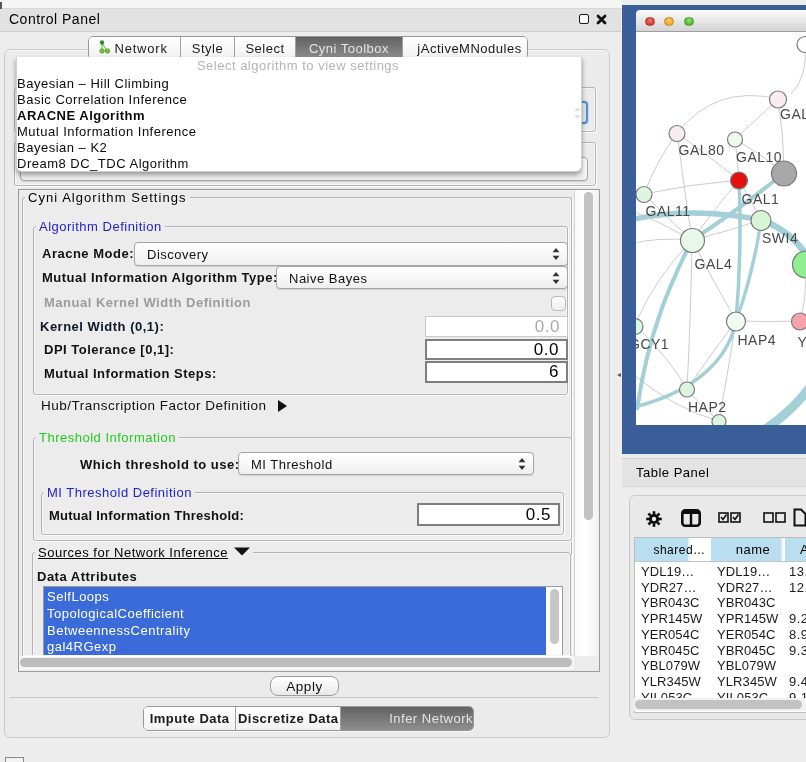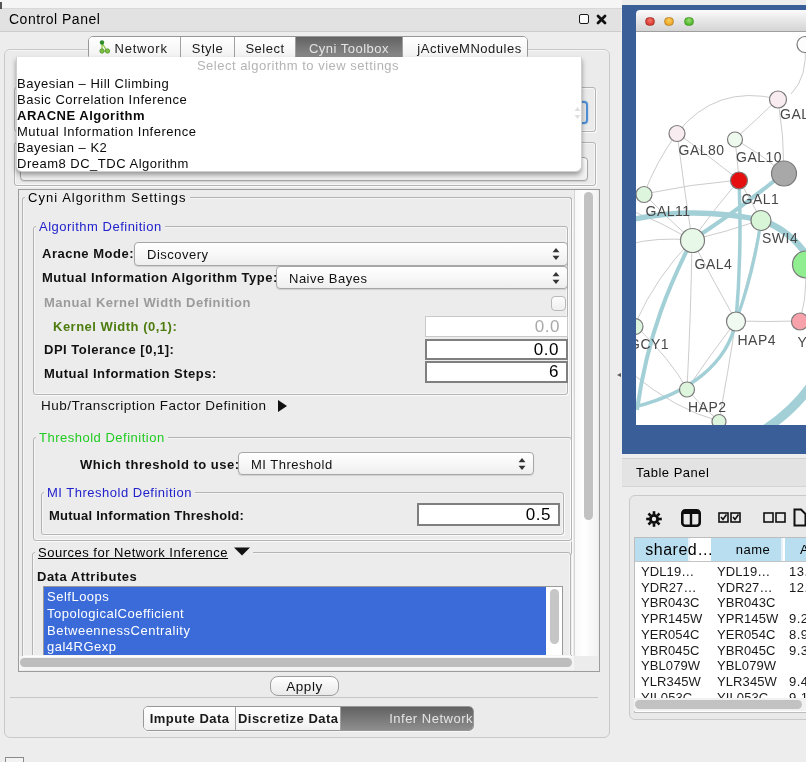--- a/index.html
+++ b/index.html
@@ -66,40 +66,40 @@
 <div class="abs blab" style="left:42px;top:270px;">Mutual Information Algorithm Type:</div>
 <div class="combo" style="left:276px;top:266px;width:290px;height:21px;">
   <span class="ctext">Naive Bayes</span>
   <svg class="spin" viewBox="0 0 9 14">
         <path d="M4.5 0 L8.5 5 H0.5 Z" fill="#333"></path>
         <path d="M4.5 14 L8.5 9 H0.5 Z" fill="#333"></path>
       </svg>
 </div>
 <div class="abs blab" style="left:44px;top:295px;color:#9b9b9b;">Manual Kernel Width Definition</div>
 <div class="abs" style="left:551px;top:296px;width:13px;height:13px;border:1px solid #b9b9b9;border-radius:4px;background:linear-gradient(#fdfdfd,#efefef);"></div>
-<div class="abs blab" style="left:53px;top:319px;color:#4d7c0f;">Kernel Width (0,1):</div>
+<div class="abs blab" style="left:40px;top:319px;color:#0f172a;">Kernel Width (0,1):</div>
 <div class="fld" style="left:425px;top:316px;width:141px;height:19px;border:1px solid #c9c9c9;color:#a9a9a9;">
       <span>0.0</span>
     </div>
 <div class="abs blab" style="left:44px;top:342px;">DPI Tolerance [0,1]:</div>
 <div class="fld" style="left:425px;top:339px;width:139px;height:17px;border:2px solid #7f7f7f;color:#000;">
       <span>0.0</span>
     </div>
 <div class="abs blab" style="left:44px;top:366px;">Mutual Information Steps:</div>
 <div class="fld" style="left:425px;top:361px;width:139px;height:18px;border:2px solid #7f7f7f;color:#000;">
       <span>6</span>
     </div>
 
 <div class="abs" style="left:41px;top:398px;font-size:13.5px;color:#111;">Hub/Transcription Factor Definition</div>
 <svg class="abs" style="left:277px;top:400px;" width="11" height="12" viewBox="0 0 11 12">
       <path d="M1 0 L10 6 L1 12 Z" fill="#111"></path>
     </svg>
 
 <div class="abs etch" style="left:33px;top:437px;width:537px;height:102px;">
-  <span class="gtitle" style="color:#21cb21;">Threshold Definition</span>
+  <span class="gtitle" style="color:#21cb21;">Threshold Information</span>
 </div>
 <div class="abs blab" style="left:80px;top:457px;">Which threshold to use:</div>
 <div class="combo" style="left:238px;top:452px;width:294px;height:21px;">
   <span class="ctext">MI Threshold</span>
   <svg class="spin" viewBox="0 0 9 14">
         <path d="M4.5 0 L8.5 5 H0.5 Z" fill="#333"></path>
         <path d="M4.5 14 L8.5 9 H0.5 Z" fill="#333"></path>
       </svg>
 </div>
 <div class="abs etch" style="left:41px;top:492px;width:521px;height:41px;">
@@ -275,21 +275,21 @@
   <g fill="none" stroke="#111" stroke-width="1.6">
     <rect x="1" y="1" width="9" height="9"></rect>
     <rect x="13" y="1" width="9" height="9"></rect>
   </g>
 </svg>
 <svg class="abs" style="left:793px;top:508px;" width="14" height="19" viewBox="0 0 14 19">
   <path d="M1.5 1.5 H8 L12.5 6 V17.5 H1.5 Z" fill="none" stroke="#111" stroke-width="2"></path>
 </svg>
 
 <div class="abs" style="left:634px;top:537px;width:172px;height:174px;background:#fff;border:1px solid #bdbdbd;border-right:none;"></div>
-<div class="abs" style="left:635px;top:538px;width:55px;height:23px;background:#b9def0;border-right:2px solid #e6f2f8;display:flex;align-items:center;justify-content:center;font-size:16px;padding-left:36px;box-sizing:border-box;">shared…</div>
+<div class="abs" style="left:635px;top:538px;width:55px;height:23px;background:#b9def0;border-right:2px solid #e6f2f8;display:flex;align-items:center;justify-content:center;font-size:12px;padding-left:36px;box-sizing:border-box;">shared…</div>
 <div class="abs" style="left:711px;top:538px;width:72px;height:23px;background:#b9def0;border-right:2px solid #e6f2f8;display:flex;align-items:center;justify-content:center;font-size:13px;padding-left:14px;box-sizing:border-box;">name</div>
 <div class="abs" style="left:785px;top:538px;width:21px;height:23px;background:#b9def0;font-size:13px;">
       <span style="position:absolute;left:15px;top:4px;">Av</span>
     </div>
 <div class="abs" style="left:635px;top:561px;width:171px;height:1px;background:#c4c4c4;"></div>
 <div class="abs" style="left:641px;top:564px;font-size:13px;line-height:15.7px;color:#1a1a1a;letter-spacing:0.1px;">YDL19…<br>YDR27…<br>YBR043C<br>YPR145W<br>YER054C<br>YBR045C<br>YBL079W<br>YLR345W<br>YIL053C</div>
 <div class="abs" style="left:717px;top:564px;font-size:13px;line-height:15.7px;color:#1a1a1a;letter-spacing:0.1px;">YDL19…<br>YDR27…<br>YBR043C<br>YPR145W<br>YER054C<br>YBR045C<br>YBL079W<br>YLR345W<br>YIL053C</div>
 <div class="abs" style="left:789px;top:564px;font-size:13px;line-height:15.7px;color:#1a1a1a;width:30px;overflow:hidden;">13.8<br>12.1<br>&nbsp;<br>9.2<br>8.9<br>9.3<br>&nbsp;<br>9.4<br>9.1</div>
 <div class="abs" style="left:634px;top:698px;width:172px;height:13px;background:#f1f1f1;"></div>
 <div class="abs" style="left:635px;top:700px;width:167px;height:9px;background:#c2c2c2;border-radius:5px;"></div>

